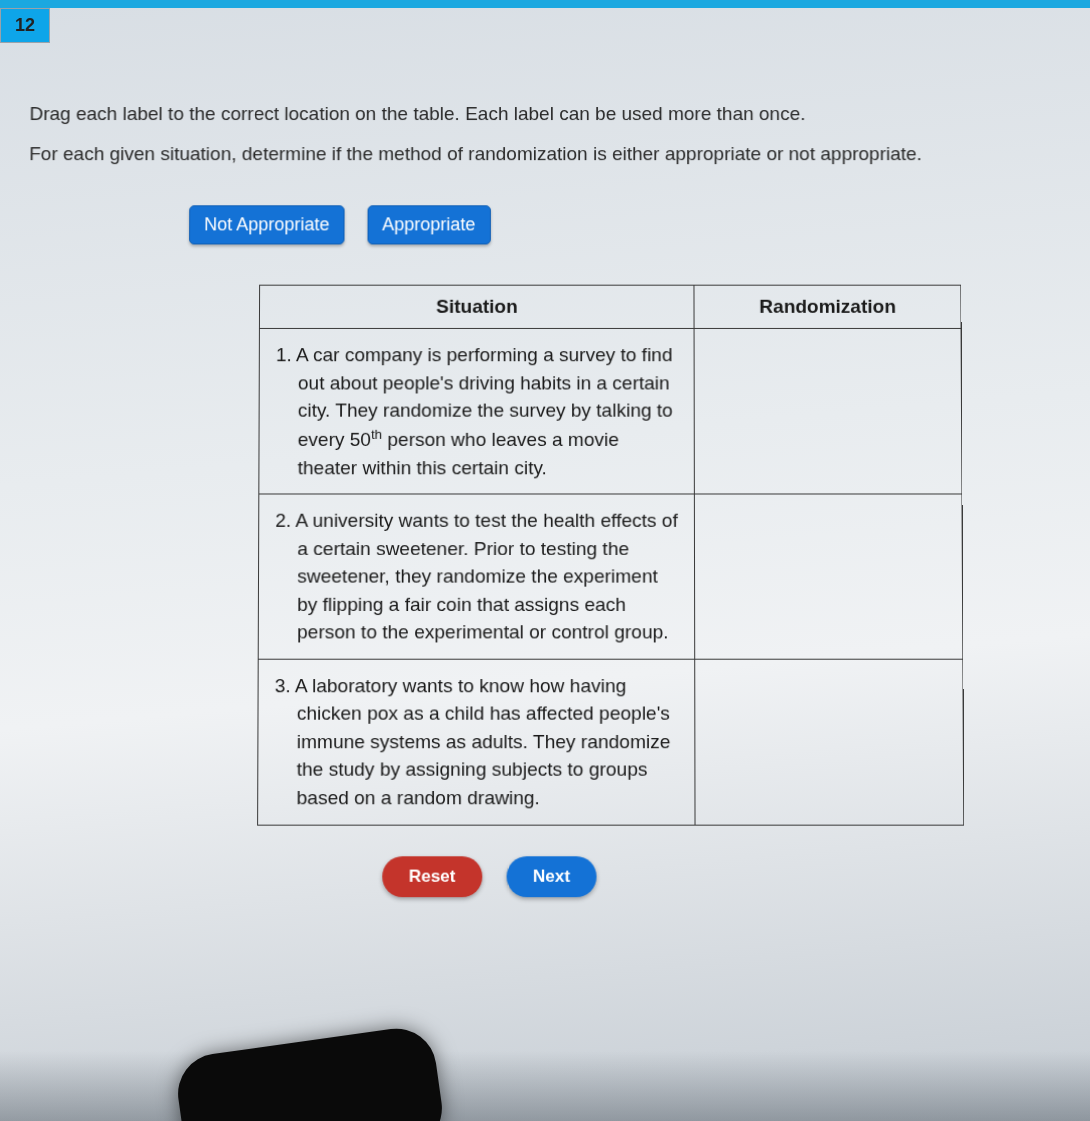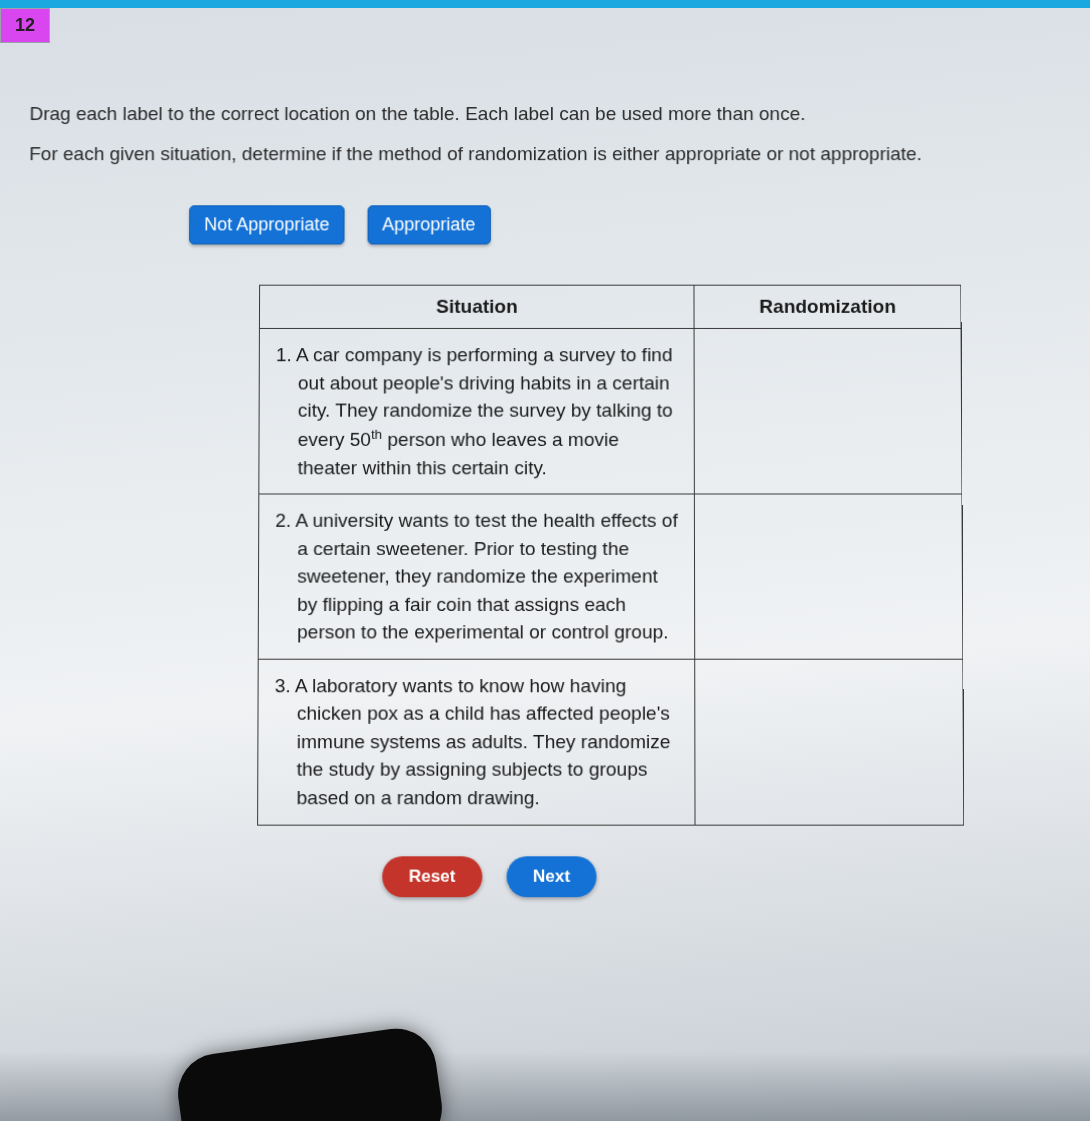--- a/index.html
+++ b/index.html
@@ -11,21 +11,21 @@
       overflow: hidden;
       position: relative;
     }
     .top-bar {
       height: 8px;
       background: #1ba8e0;
       width: 100%;
     }
     .question-number {
       display: inline-block;
-      background: #d946ef;
+      background: #0ea5e9;
       border: 1px solid #9aa2aa;
       padding: 6px 14px;
       font-size: 18px;
       font-weight: bold;
       color: #222;
       margin-top: 0;
     }
     .content {
       padding: 20px 30px 0 30px;
       transform: perspective(2000px) rotateX(1.5deg);

